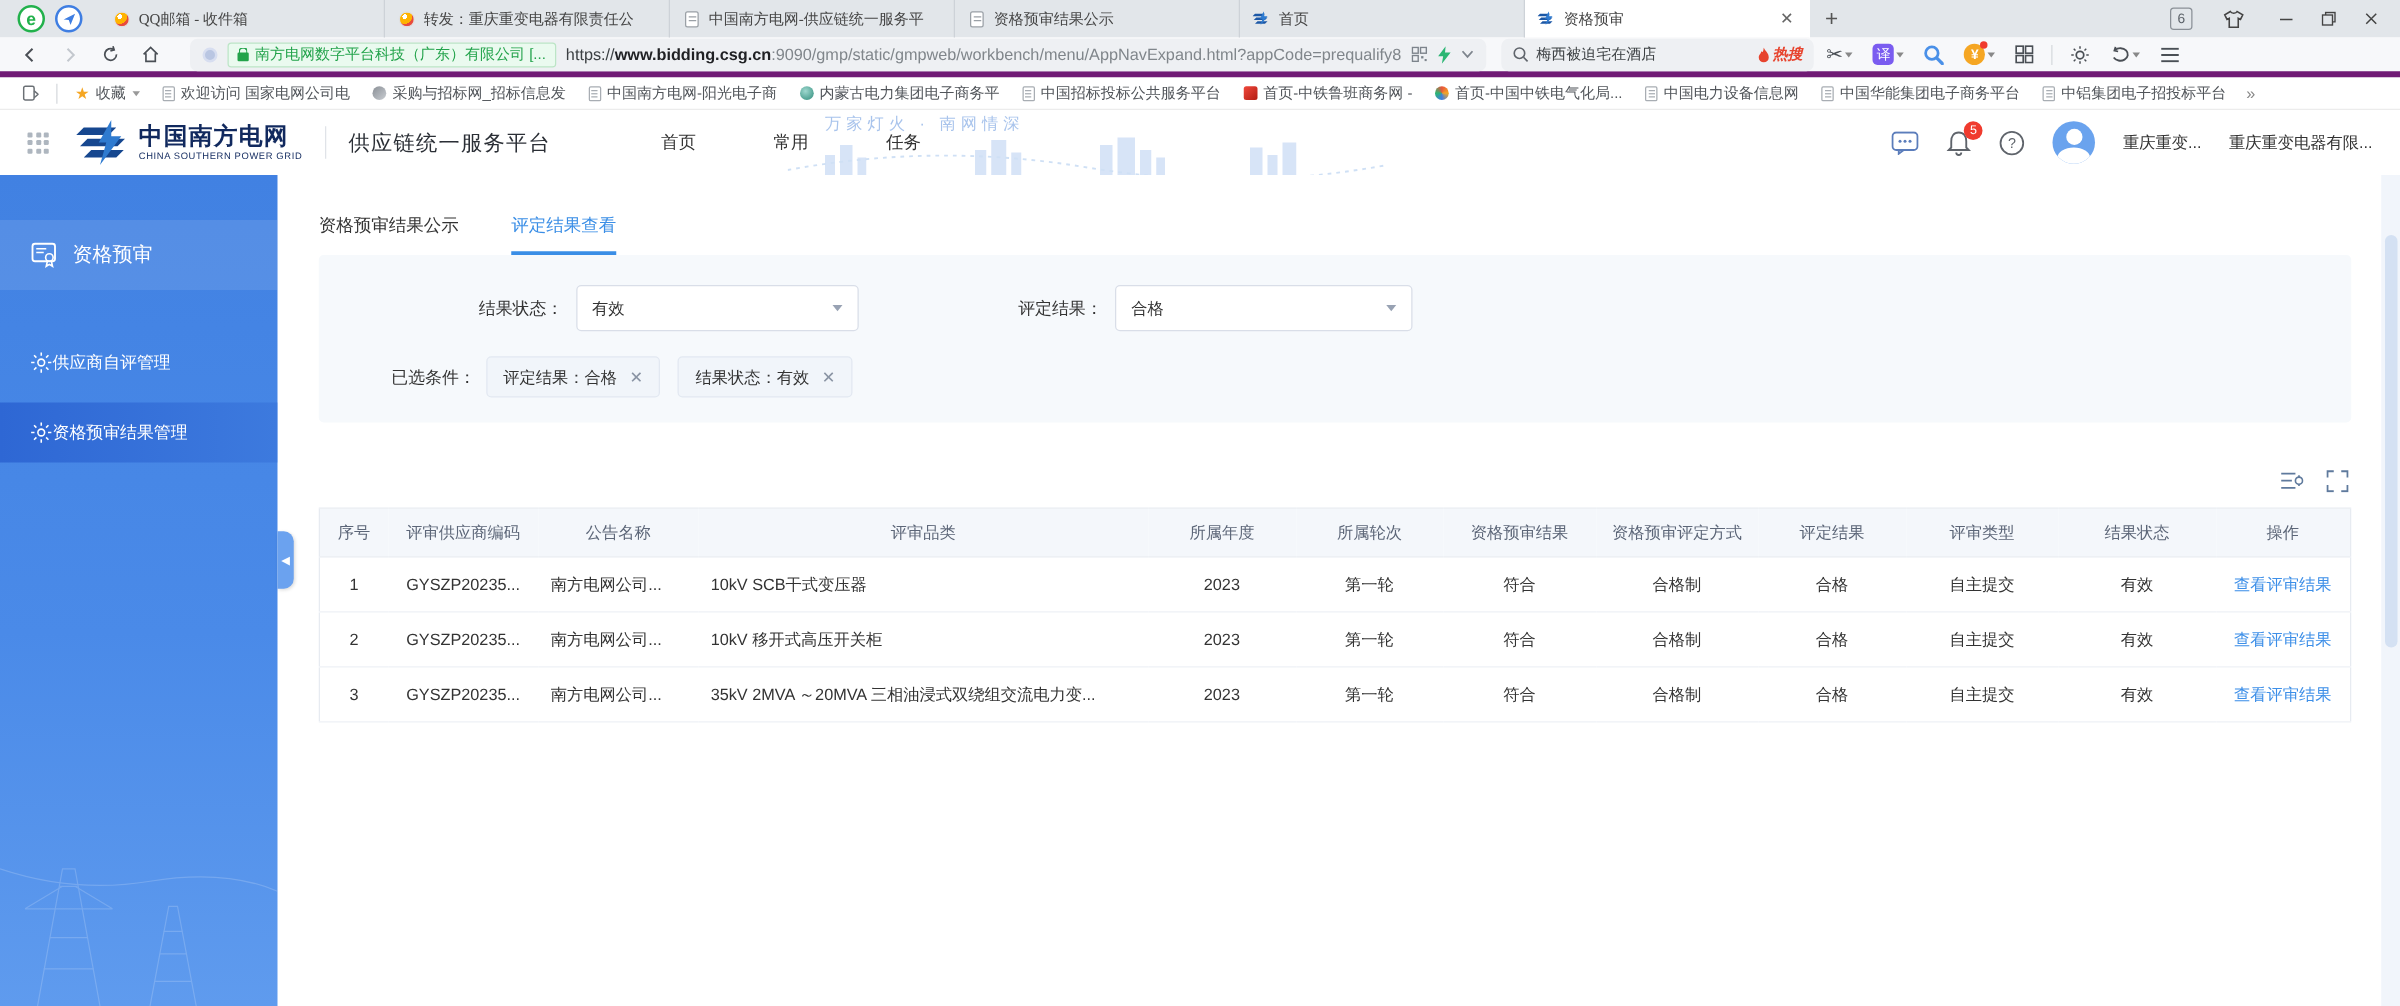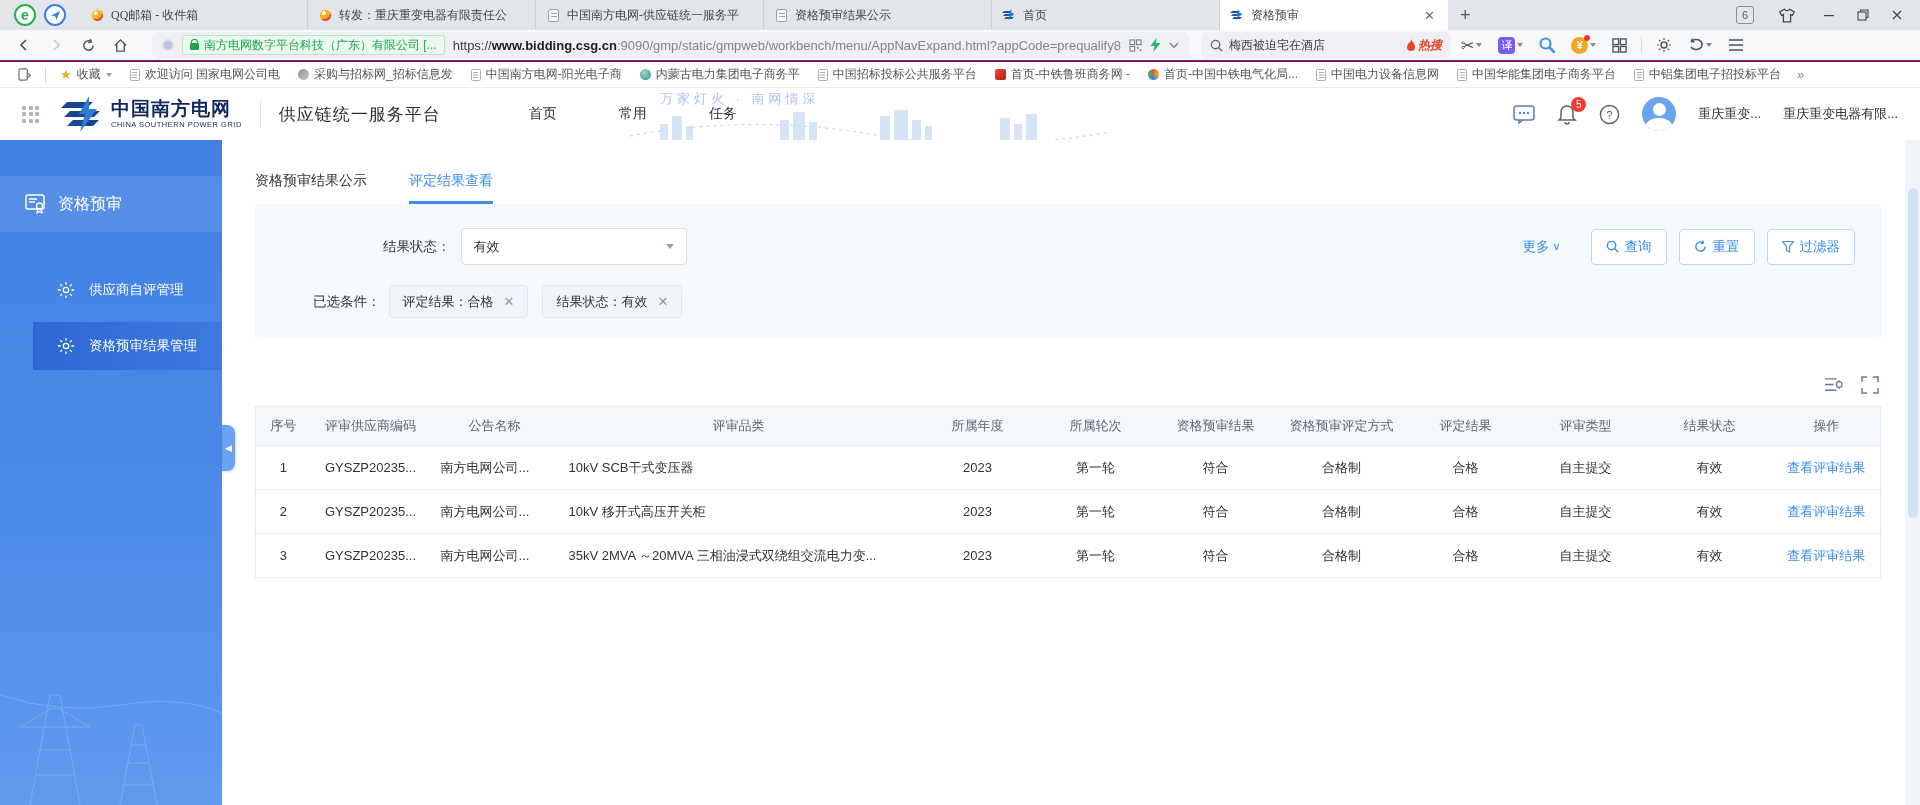--- a/index.html
+++ b/index.html
@@ -20,21 +20,21 @@
   .fav-qq { width:13px; height:13px; border-radius:50%; background:radial-gradient(circle at 35% 30%, #fff 0 18%, #ffb300 19% 55%, #e84b3c 56%); border:1px solid #e0e0e0;}
   .fav-page { width:11px; height:13px; border:1px solid #9aa0a6; border-radius:2px; background:#fff; position:relative;}
   .fav-page:before{content:""; position:absolute; left:2px; top:3px; width:6px; height:1px; background:#9aa0a6; box-shadow:0 3px 0 #9aa0a6;}
   .newtab { font-size:18px; color:#555; padding:0 12px; }
   .tb-spacer{flex:1}
   .tabcount { width:18px; height:18px; border:1px solid #8a9097; border-radius:3px; color:#5a6067; font-size:11px; display:flex; align-items:center; justify-content:center; margin-right:16px;}
   .winbtn { width:34px; height:30px; display:flex; align-items:center; justify-content:center; color:#444; }
   .shirticon{margin-right:8px}
 
   
-  .toolbar { display:flex; align-items:center; height:32px; background:#f7f8fa; border-bottom:2px solid #701a75; padding:0 10px; gap:4px; }
+  .toolbar { display:flex; align-items:center; height:32px; background:#f7f8fa; border-bottom:5px solid #701a75; padding:0 10px; gap:4px; }
   .navbtn { width:28px; height:26px; display:flex; align-items:center; justify-content:center; border-radius:4px; }
   .addressbar { display:flex; align-items:center; flex:0 0 955px; height:26px; background:#eef0f3; border-radius:6px; margin:0 8px 0 14px; padding:0 10px; gap:8px; }
   .reader-dot{ width:12px; height:12px; border-radius:50%; background:#b9c6e2; border:2px solid #d7def0;}
   .sec-chip { display:flex; align-items:center; gap:5px; height:20px; background:#eafaef; border:1px solid #bce5c6; border-radius:3px; padding:0 7px; color:#23a34b; font-size:12px; white-space:nowrap;}
   .lock { width:9px; height:7px; background:#23a34b; border-radius:1px; position:relative; margin-top:3px;}
   .lock:before{content:""; position:absolute; left:1px; top:-4px; width:5px; height:4px; border:1.5px solid #23a34b; border-bottom:none; border-radius:3px 3px 0 0;}
   .url { flex:1; white-space:nowrap; overflow:hidden; font-size:13px; color:#80868b; }
   .url b { color:#202124; font-weight:bold;}
   .url .scheme{color:#3c4043}
   .addr-ico{ color:#7d848c; display:flex; align-items:center;}
@@ -75,21 +75,21 @@
   .badge { position:absolute; top:-7px; right:-9px; min-width:15px; height:15px; background:#f03b2e; color:#fff; border-radius:8px; font-size:10px; display:flex; align-items:center; justify-content:center; padding:0 3px;}
   .avatar { width:34px; height:34px; border-radius:50%; background:#6aa3ee; position:relative; overflow:hidden;}
   .avatar:before{content:""; position:absolute; left:10.5px; top:6px; width:13px; height:13px; background:#fff; border-radius:50%;}
   .avatar:after{content:""; position:absolute; left:4px; top:21px; width:26px; height:16px; background:#fff; border-radius:50% 50% 0 0;}
   .usertxt { font-size:13px; color:#333; white-space:nowrap;}
 
   
   .bodyrow { position:relative; display:flex; height:665px; }
   .sidebar { position:relative; flex:0 0 222px; background:linear-gradient(180deg,#4181e2 0%, #4a8ae8 55%, #5f9bee 100%); color:#fff; overflow:hidden;}
   .sb-module { display:flex; align-items:center; gap:12px; height:56px; margin-top:36px; padding:0 24px; font-size:16px; background:rgba(255,255,255,.10);}
-  .sb-item { display:flex; align-items:center; gap:14px; height:48px; padding:0 24px; font-size:13.5px; margin-top:20px;margin-left:33px;}
+  .sb-item { display:flex; align-items:center; gap:0; height:48px; padding:0 24px; font-size:13.5px; margin-top:20px;}
   .sb-item.active { background:linear-gradient(90deg,#2e67d4,#3d7ade); margin-top:8px;}
   .sb-towers { position:absolute; bottom:0; left:0; width:100%; opacity:.35;}
   .sb-handle { position:absolute; left:222px; top:285px; width:13px; height:46px; background:#6ba2ef; border-radius:0 8px 8px 0; display:flex; align-items:center; justify-content:center; color:#fff; font-size:9px; box-shadow:1px 1px 3px rgba(0,0,0,.15); z-index:5;}
 
   .content { flex:1; padding:0 40px 0 33px; position:relative; }
   .ctabs { display:flex; gap:42px; padding-top:32px; font-size:14px;}
   .ctab { padding-bottom:14px; color:#333; position:relative;}
   .ctab.active { color:#3a8ee6; }
   .ctab.active:after { content:""; position:absolute; left:0; right:0; bottom:0; height:3px; background:#3a8ee6;}
 
@@ -512,44 +512,25 @@
 
       <div class="filtercard">
         <div class="frow">
           <div class="fgroup" style="margin-left:102px">
             <span class="flabel">结果状态：</span>
             <div class="sel" style="width:226px">
               <span class="val">有效</span>
               <span class="dcaret"></span>
             </div>
           </div>
-          <div class="fgroup" style="margin-left:auto">
-            <span class="more">
-                <span>更多</span>
-                <span class="v">∨</span>
-              </span>
-            <div class="fbtn">
-              <svg width="13" height="13" viewBox="0 0 14 14">
-                  <circle cx="6" cy="6" r="4.5" fill="none" stroke="#3a8ee6" stroke-width="1.5"></circle>
-                  <path d="M9.5 9.5 L13 13" stroke="#3a8ee6" stroke-width="1.5"></path>
-                </svg>
-              <span>查询</span>
-            </div>
-            <div class="fbtn">
-              <svg width="13" height="13" viewBox="0 0 14 14">
-                  <path d="M12 7 A5 5 0 1 1 9.8 2.9" fill="none" stroke="#3a8ee6" stroke-width="1.5"></path>
-                  <path d="M9.2 0.5 L10.2 3.3 L7.4 4" fill="none" stroke="#3a8ee6" stroke-width="1.4"></path>
-                </svg>
-              <span>重置</span>
-            </div>
-            <div class="fbtn">
-              <svg width="12" height="12" viewBox="0 0 12 12">
-                  <path d="M0.5 0.5 H11.5 L7.5 5.5 V11 L4.5 9.5 V5.5 Z" fill="none" stroke="#3a8ee6" stroke-width="1.2"></path>
-                </svg>
-              <span>过滤器</span>
+          <div class="fgroup" style="margin-left:128px">
+            <span class="flabel">评定结果：</span>
+            <div class="sel" style="width:238px">
+              <span class="val">合格</span>
+              <span class="dcaret"></span>
             </div>
           </div>
         </div>
         <div class="chiprow">
           <span class="chiplabel">已选条件：</span>
           <span class="chip">
               <span>评定结果：合格</span>
               <span class="x">✕</span>
             </span>
           <span class="chip">

